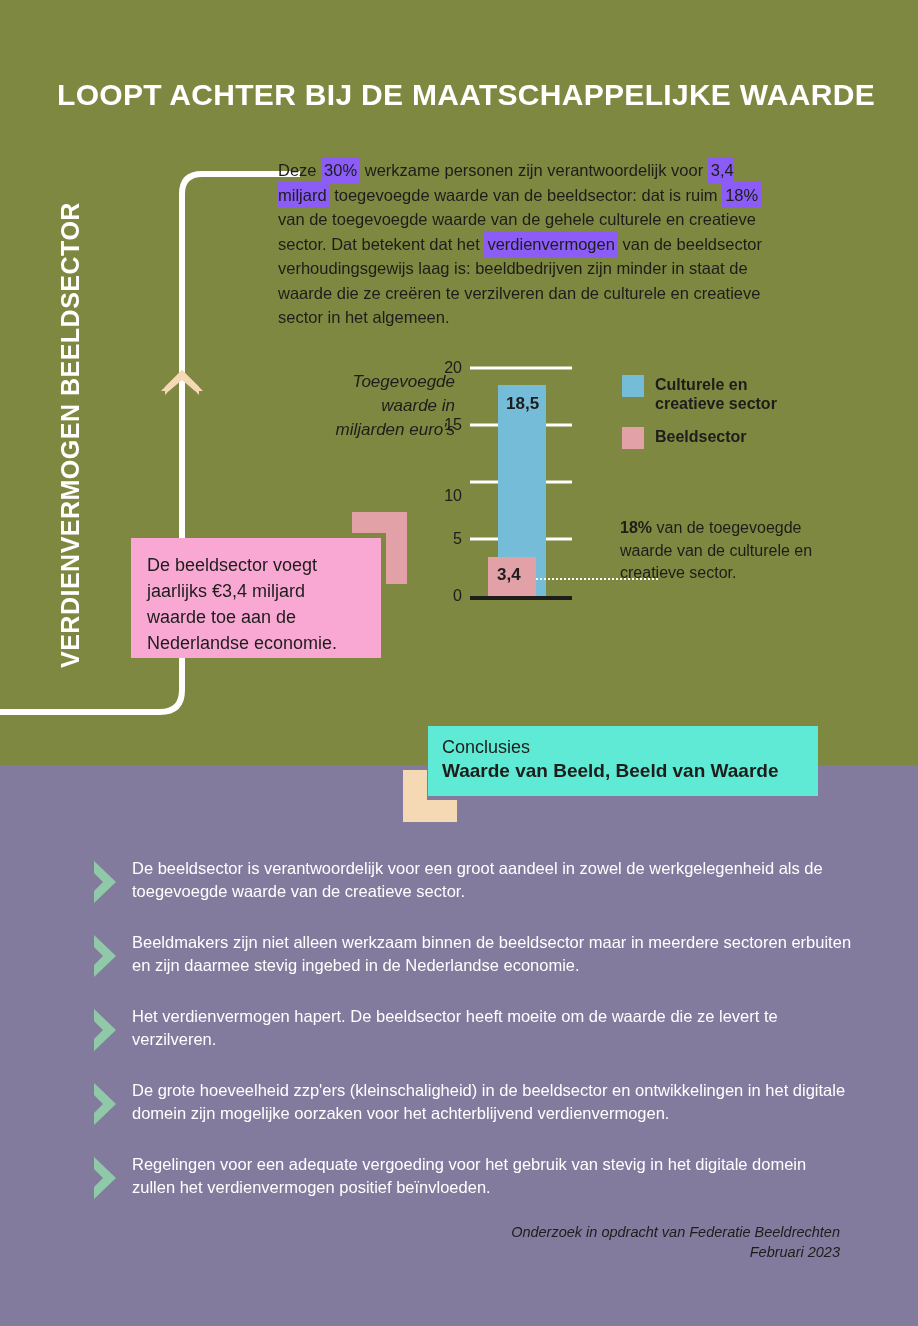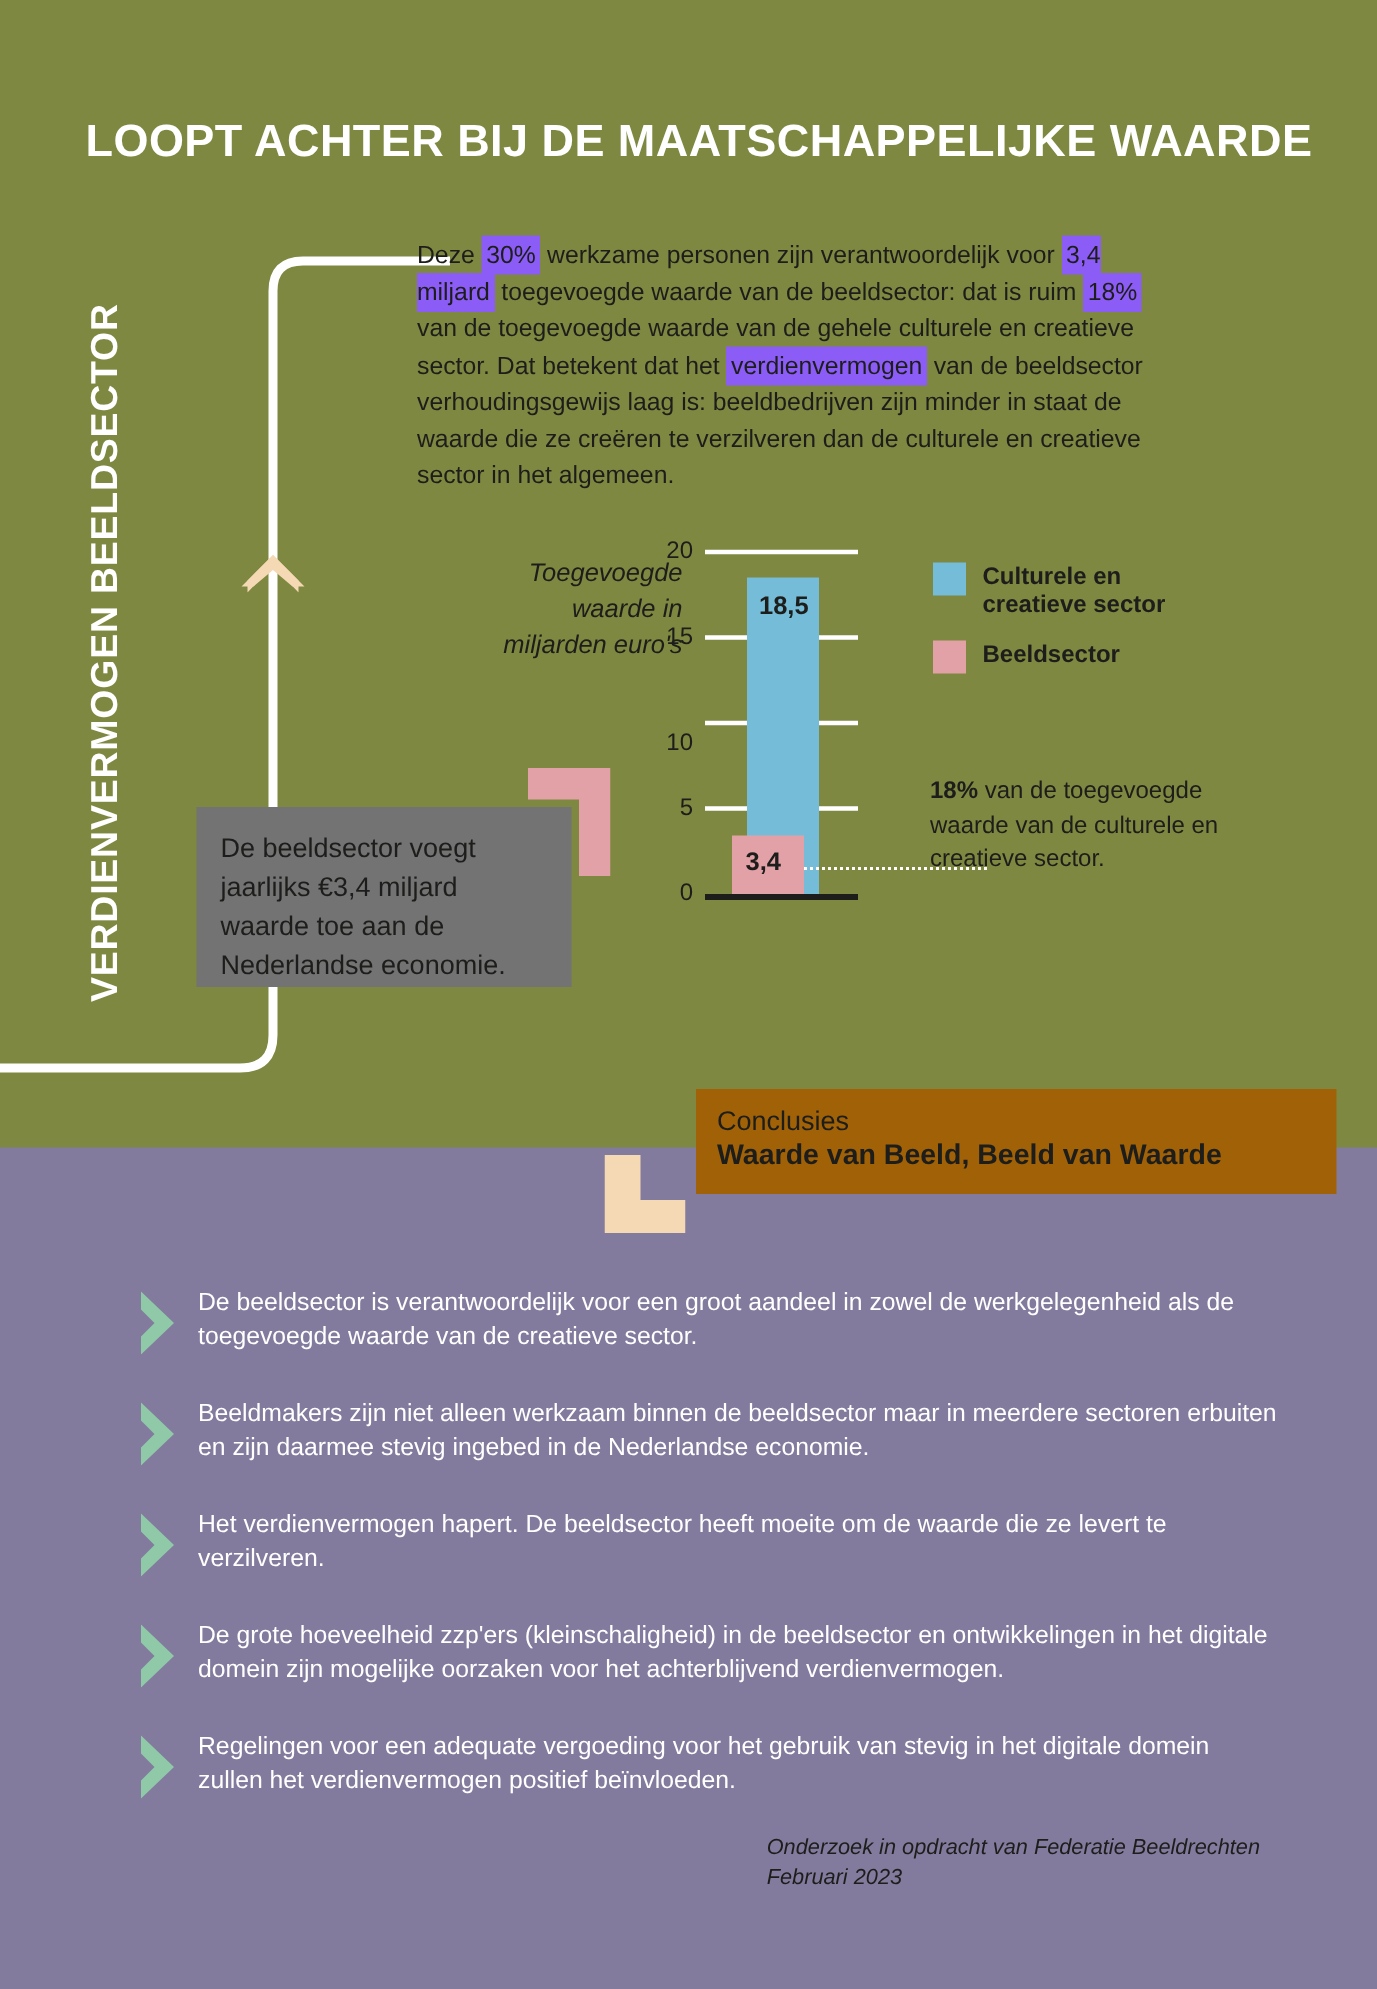--- a/index.html
+++ b/index.html
@@ -93,47 +93,47 @@
     font-size:16px;line-height:22.5px;color:#1d1d1b;
   }
   .sidenote b{font-weight:bold;}
 
   
   .pink-L{position:absolute;left:352px;top:512px;width:55px;height:72px;}
 
   
   .green-box{
     position:absolute;left:131px;top:538px;width:250px;height:120px;
-    background:#737373;
+    background:#f9a8d4;
     padding:14px 16px 0 16px;box-sizing:border-box;
     font-size:18px;line-height:26px;color:#1d1d1b;
   }
 
   
   .peach-L{position:absolute;left:403px;top:770px;width:54px;height:52px;}
   .banner{
-    position:absolute;left:428px;top:726px;width:427px;height:70px;
-    background:#a16207;box-sizing:border-box;padding:10px 0 0 14px;margin-left:36px;
+    position:absolute;left:428px;top:726px;width:390px;height:70px;
+    background:#5eead4;box-sizing:border-box;padding:10px 0 0 14px;
   }
   .banner-sub{font-size:18px;color:#1d1d1b;line-height:23px;}
   .banner-title{font-size:19px;font-weight:bold;color:#1d1d1b;line-height:24px;}
 
   
   .bullets{position:absolute;left:92px;top:852px;width:760px;}
   .bullet{display:flex;align-items:flex-end;margin-bottom:23px;}
   .chev{width:26px;height:42px;flex:none;margin-right:14px;margin-top:2px;}
   .bullet-text{
     font-size:16.5px;line-height:23px;color:#ffffff;
     padding-top:5px;
   }
 
   
   .footer{
     position:absolute;right:78px;top:1222px;
-    text-align:left;font-style:italic;font-size:14.5px;line-height:20px;
+    text-align:right;font-style:italic;font-size:14.5px;line-height:20px;
     color:#1d1d1b;
   }
 </style>
 </head>
 <body>
 
 <div class="page">
 
   <div class="olive"></div>
 

